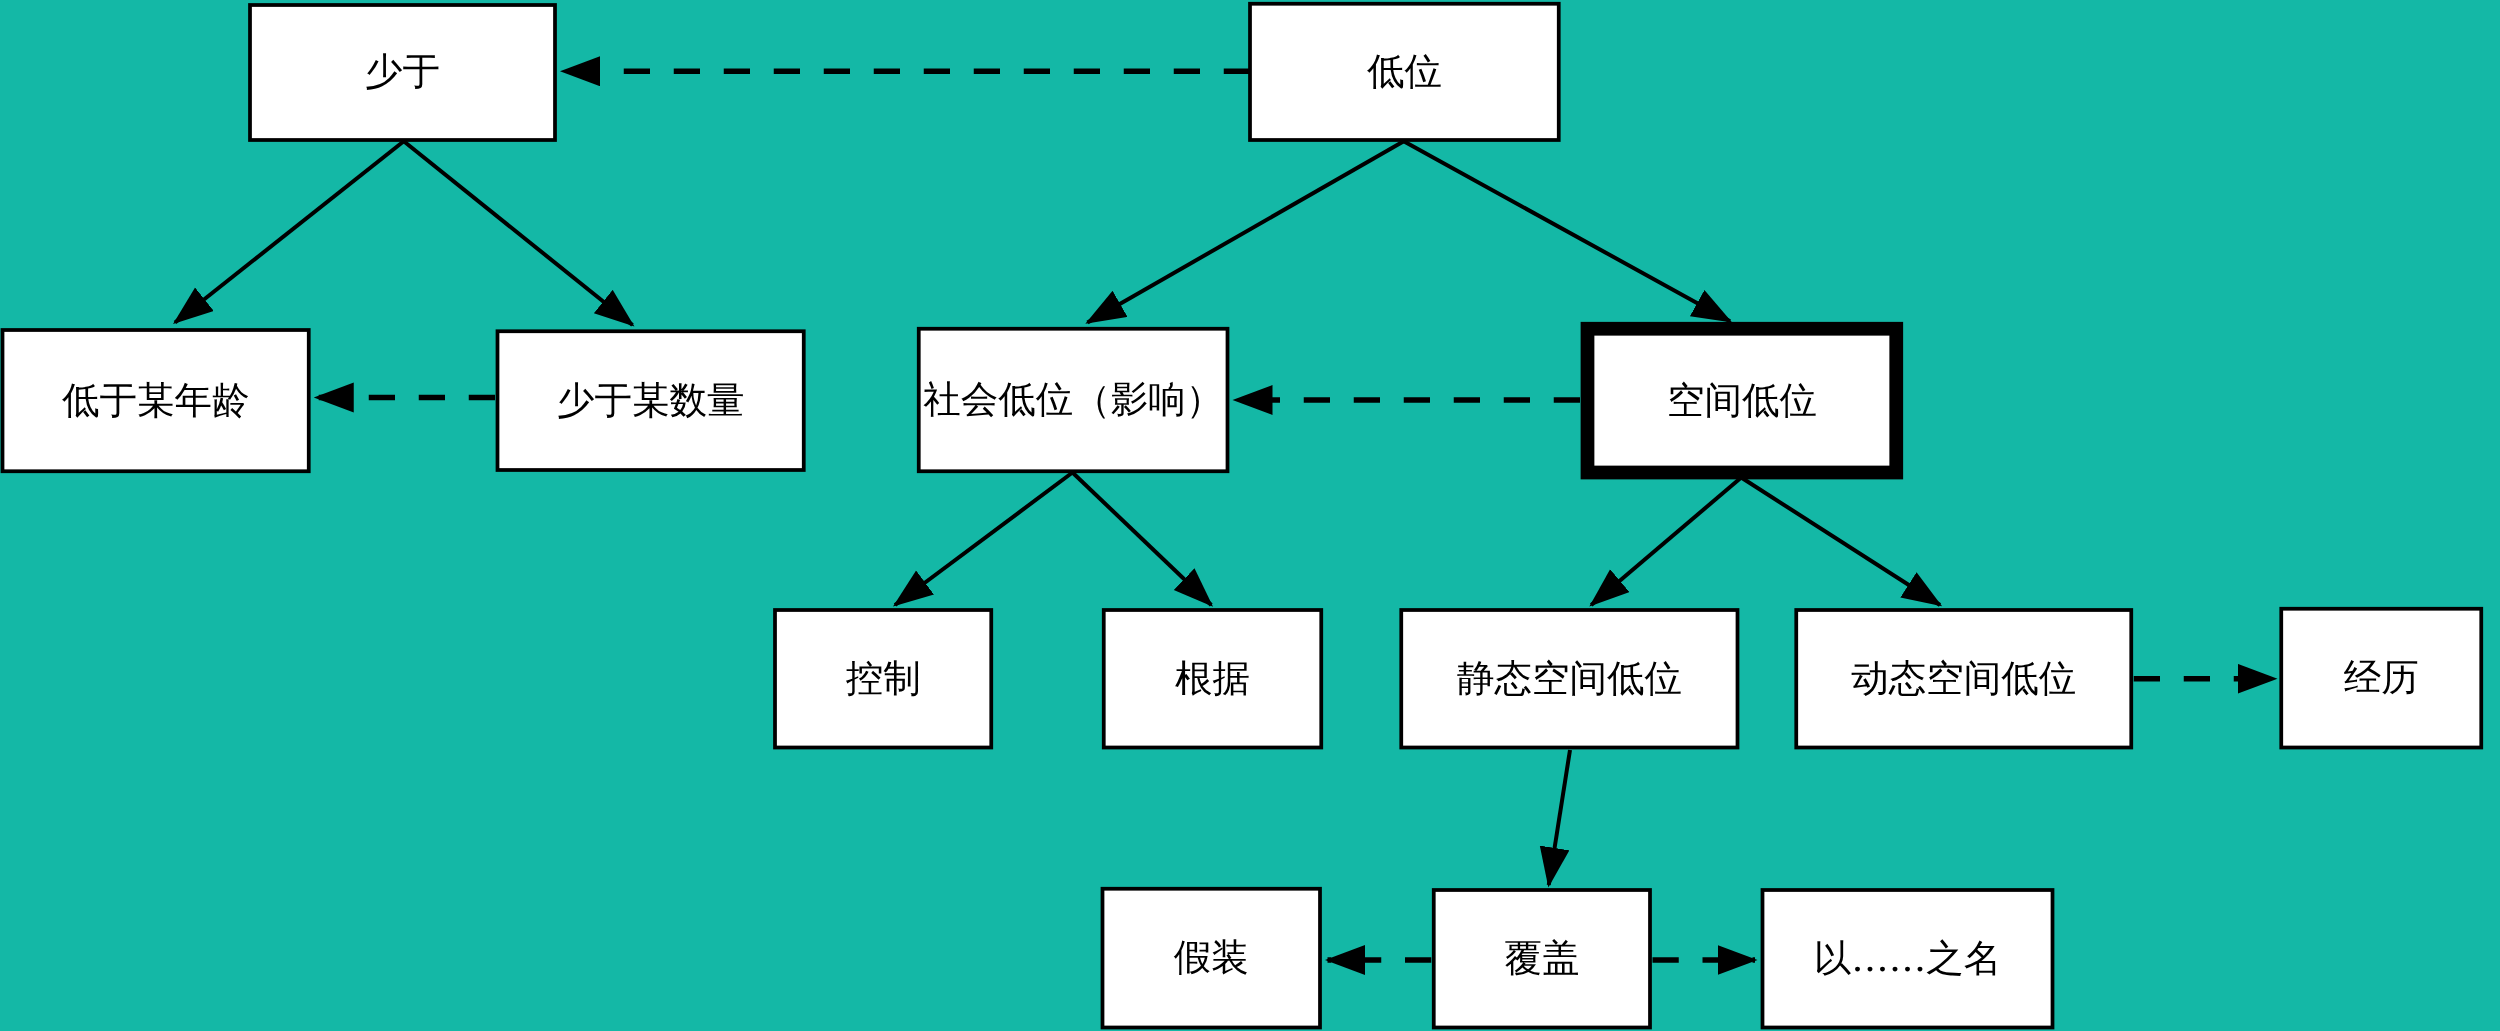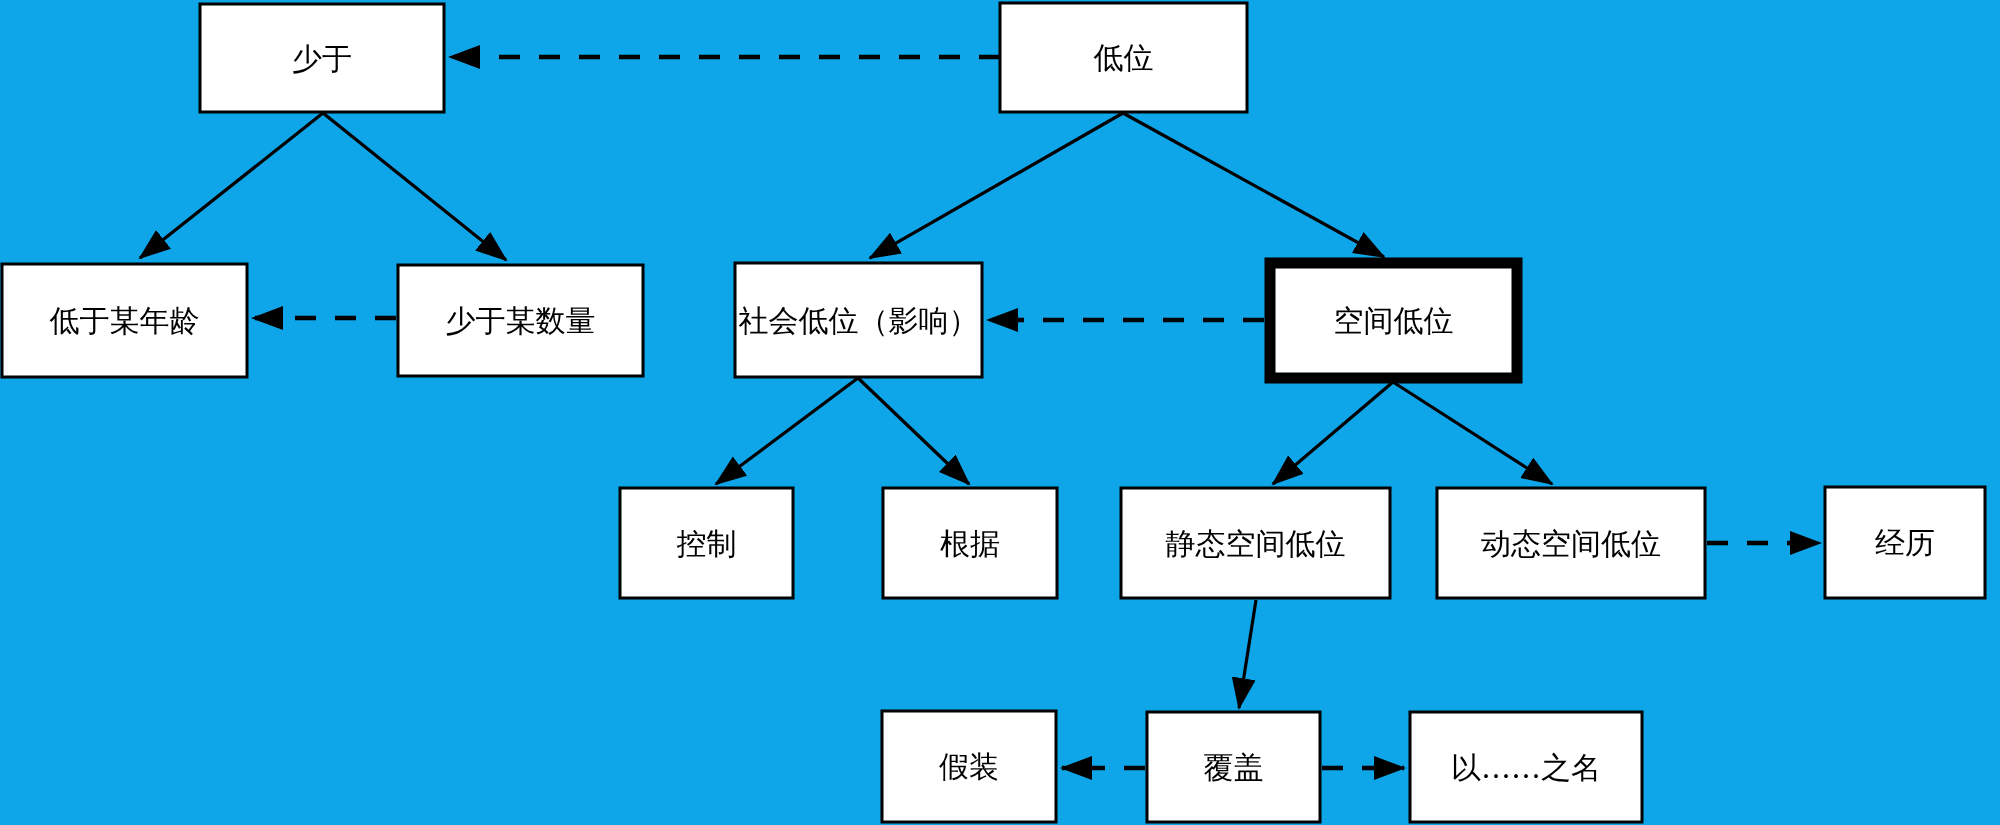--- a/index.html
+++ b/index.html
@@ -4,21 +4,21 @@
 <style>
   html, body {
     margin: 0;
     padding: 0;
     background: #ffffff;
   }
   #stage {
     position: relative;
     width: 2000px;
     height: 825px;
-    background: #0ea5e9;
+    background: #14b8a6;
     font-family: "DejaVu Serif", serif;
   }
   svg text {
     font-family: "DejaVu Serif", serif;
     font-size: 30px;
     fill: #000000;
   }
   .node-rect {
     fill: #ffffff;
     stroke: #000000;

